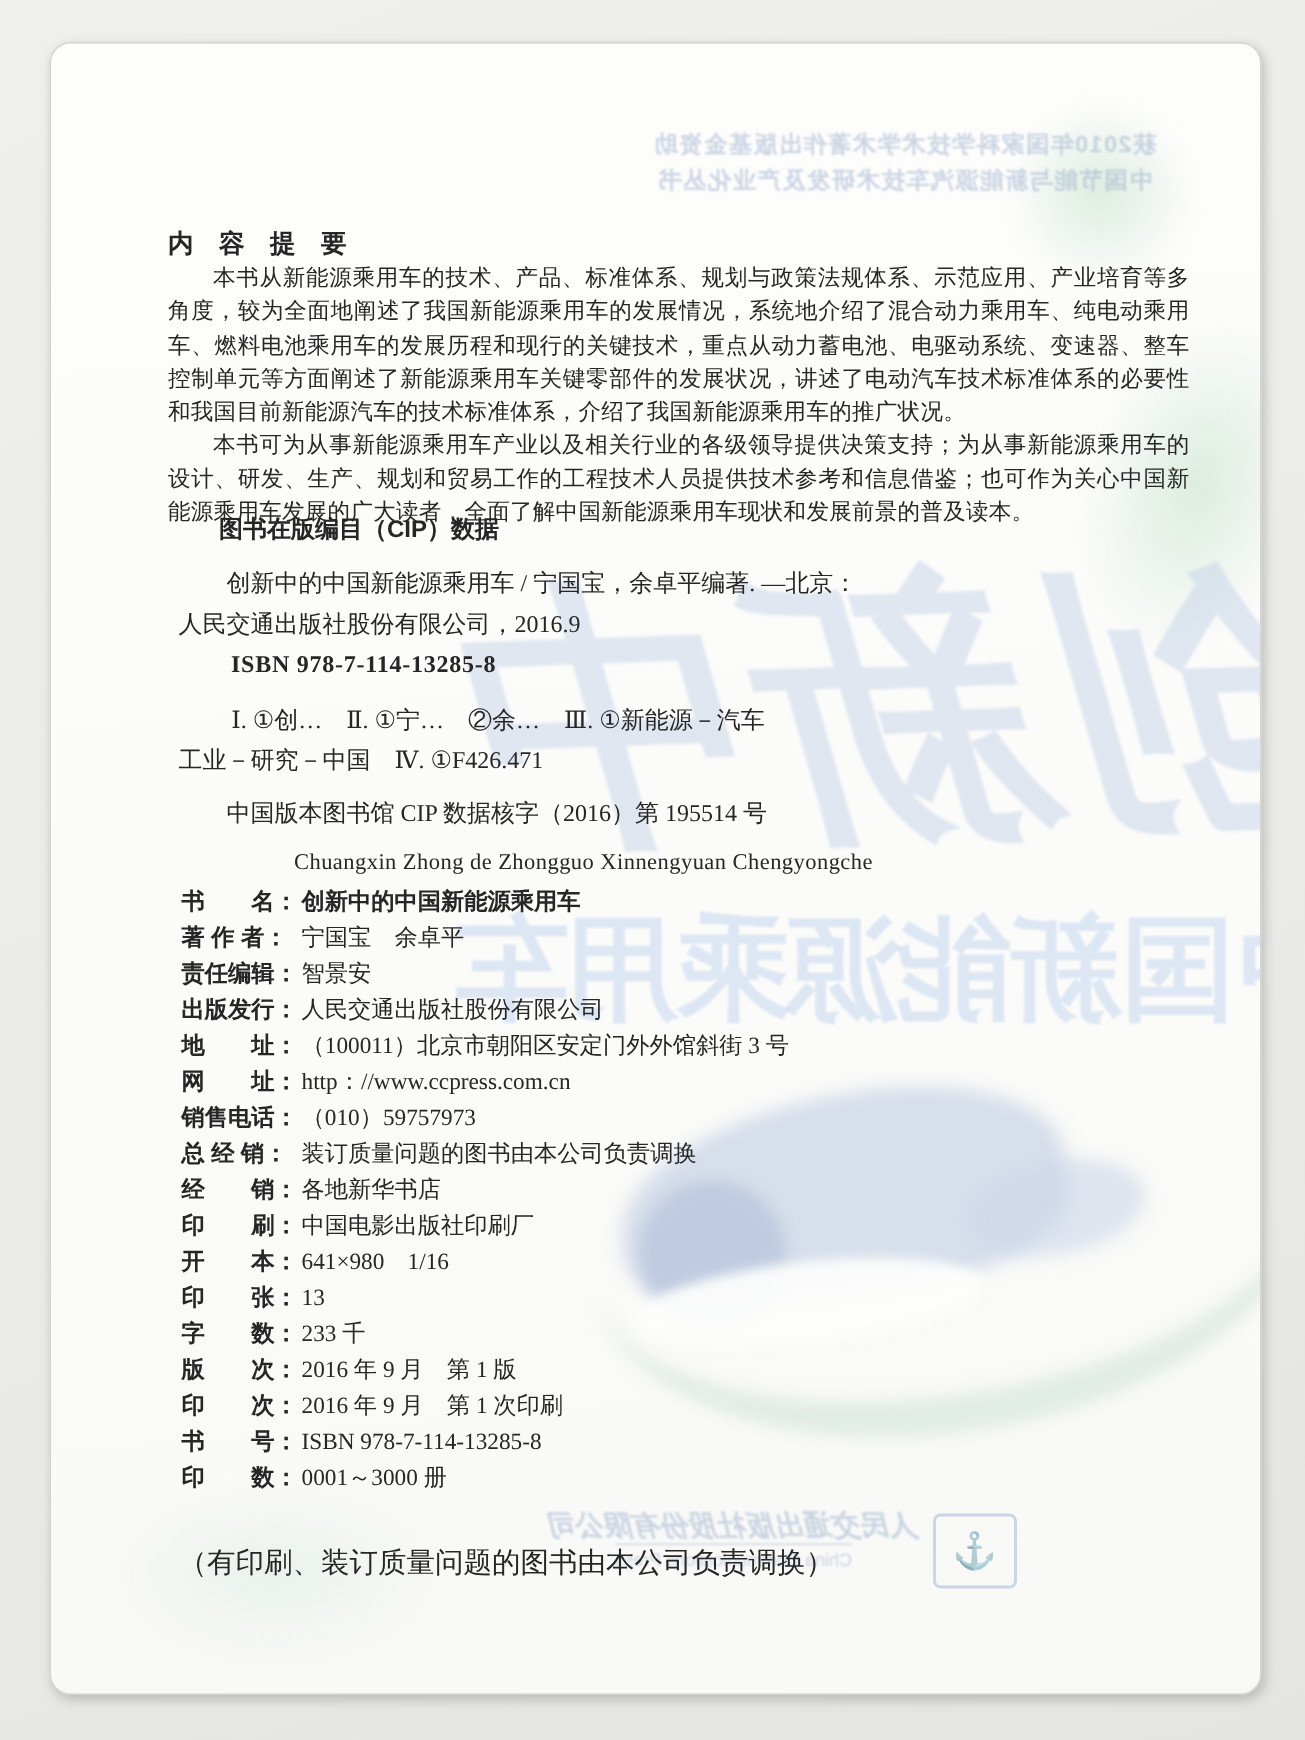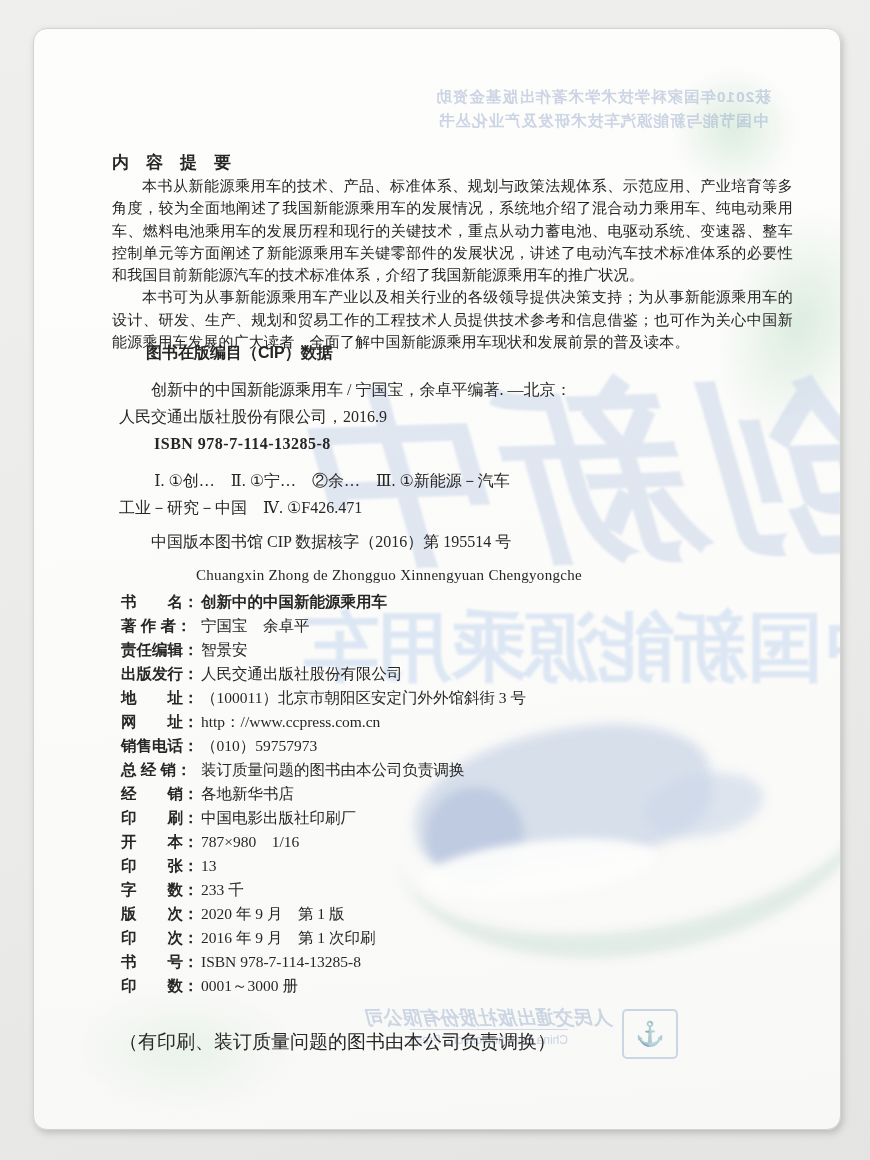--- a/index.html
+++ b/index.html
@@ -185,24 +185,24 @@
       <div class="row"><span class="lab">书　　名：</span><span class="val val-bold">创新中的中国新能源乘用车</span></div>
       <div class="row"><span class="lab">著 作 者：</span><span class="val">宁国宝　余卓平</span></div>
       <div class="row"><span class="lab">责任编辑：</span><span class="val">智景安</span></div>
       <div class="row"><span class="lab">出版发行：</span><span class="val">人民交通出版社股份有限公司</span></div>
       <div class="row"><span class="lab">地　　址：</span><span class="val">（100011）北京市朝阳区安定门外外馆斜街 3 号</span></div>
       <div class="row"><span class="lab">网　　址：</span><span class="val">http：//www.ccpress.com.cn</span></div>
       <div class="row"><span class="lab">销售电话：</span><span class="val">（010）59757973</span></div>
       <div class="row"><span class="lab">总 经 销：</span><span class="val">装订质量问题的图书由本公司负责调换</span></div>
       <div class="row"><span class="lab">经　　销：</span><span class="val">各地新华书店</span></div>
       <div class="row"><span class="lab">印　　刷：</span><span class="val">中国电影出版社印刷厂</span></div>
-      <div class="row"><span class="lab">开　　本：</span><span class="val">787×980　1/16</span></div>
+      <div class="row"><span class="lab">开　　本：</span><span class="val">641×980　1/16</span></div>
       <div class="row"><span class="lab">印　　张：</span><span class="val">13</span></div>
       <div class="row"><span class="lab">字　　数：</span><span class="val">233 千</span></div>
-      <div class="row"><span class="lab">版　　次：</span><span class="val">2020 年 9 月　第 1 版</span></div>
+      <div class="row"><span class="lab">版　　次：</span><span class="val">2016 年 9 月　第 1 版</span></div>
       <div class="row"><span class="lab">印　　次：</span><span class="val">2016 年 9 月　第 1 次印刷</span></div>
       <div class="row"><span class="lab">书　　号：</span><span class="val">ISBN 978-7-114-13285-8</span></div>
       <div class="row"><span class="lab">印　　数：</span><span class="val">0001～3000 册</span></div>
     </div>
 
     <div class="note">（有印刷、装订质量问题的图书由本公司负责调换）</div>
 
   </div>
 </div>
 

